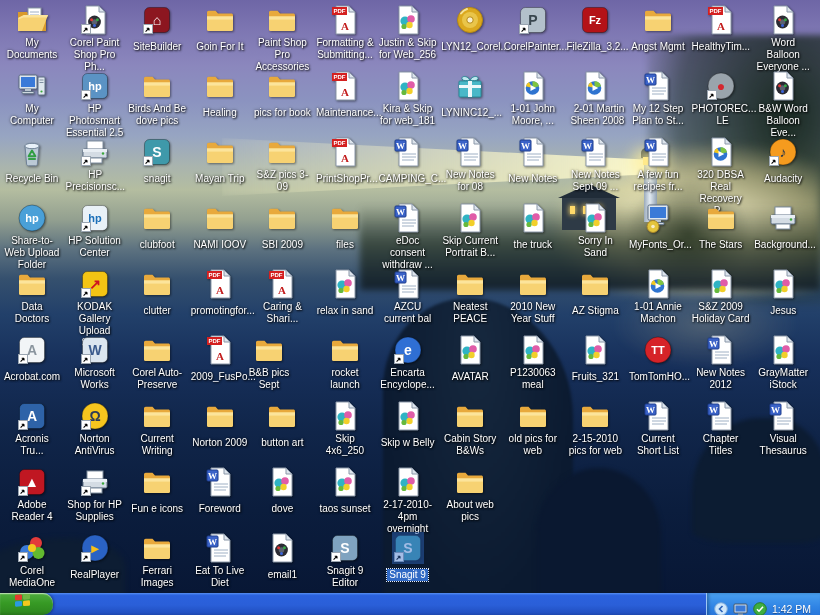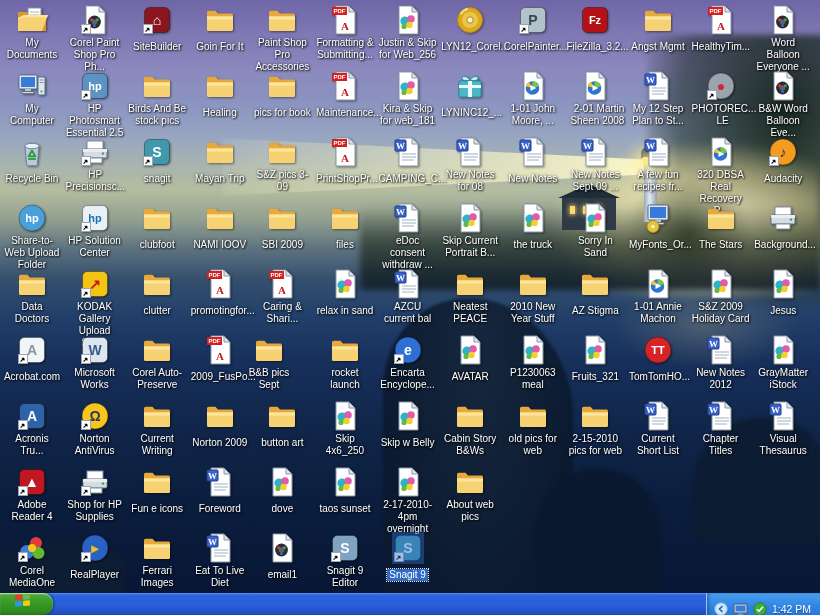--- a/index.html
+++ b/index.html
@@ -235,21 +235,21 @@
               <rect x="2.5" y="20.5" width="9" height="9" fill="#fff" stroke="#9aa5b1"></rect>
               <path d="M4.6 27.6l3.4-3.4 M8 24.2h-2.3 M8 24.2v2.3" stroke="#000" stroke-width="1.1" fill="none"></path>
             </svg>
           </div><span class="lbl">HP Photosmart Essential 2.5</span></div>
         <div class="cell" title="Birds And Be stock pics" style="left: 126.2px; top: 70px;"><div class="ic">
             <svg viewBox="0 0 32 32">
               <path d="M3 8.5c0-1 .7-1.8 1.7-1.8h6.8l2.5 2.9h13.3c1 0 1.7.7 1.7 1.7v14c0 1-.7 1.7-1.7 1.7H4.7c-1 0-1.7-.7-1.7-1.7z" fill="#e8a93c"></path>
               <path d="M3 12.4h26v12.9c0 1-.7 1.7-1.7 1.7H4.7c-1 0-1.7-.7-1.7-1.7z" fill="#f7d272"></path>
               <path d="M3 12.4h26v3.2H3z" fill="#fce49b"></path>
             </svg>
-          </div><span class="lbl">Birds And Be stock pics</span></div>
+          </div><span class="lbl">Birds And Be dove pics</span></div>
         <div class="cell" title="Healing" style="left: 188.8px; top: 70px;"><div class="ic">
             <svg viewBox="0 0 32 32">
               <path d="M3 8.5c0-1 .7-1.8 1.7-1.8h6.8l2.5 2.9h13.3c1 0 1.7.7 1.7 1.7v14c0 1-.7 1.7-1.7 1.7H4.7c-1 0-1.7-.7-1.7-1.7z" fill="#e8a93c"></path>
               <path d="M3 12.4h26v12.9c0 1-.7 1.7-1.7 1.7H4.7c-1 0-1.7-.7-1.7-1.7z" fill="#f7d272"></path>
               <path d="M3 12.4h26v3.2H3z" fill="#fce49b"></path>
             </svg>
           </div><span class="lbl">Healing</span></div>
         <div class="cell" title="pics for book" style="left: 251.4px; top: 70px;"><div class="ic">
             <svg viewBox="0 0 32 32">
               <path d="M3 8.5c0-1 .7-1.8 1.7-1.8h6.8l2.5 2.9h13.3c1 0 1.7.7 1.7 1.7v14c0 1-.7 1.7-1.7 1.7H4.7c-1 0-1.7-.7-1.7-1.7z" fill="#e8a93c"></path>

